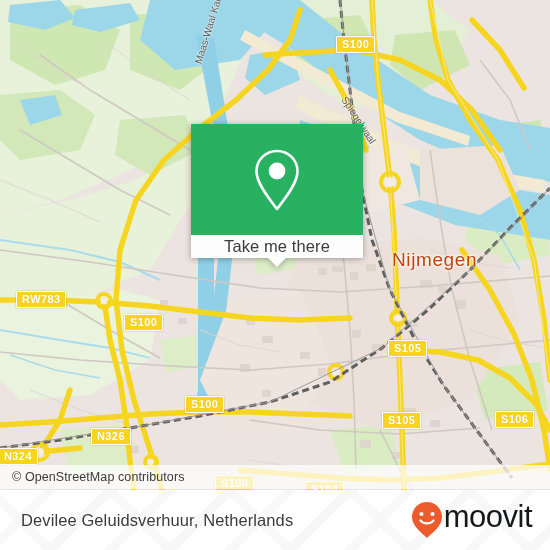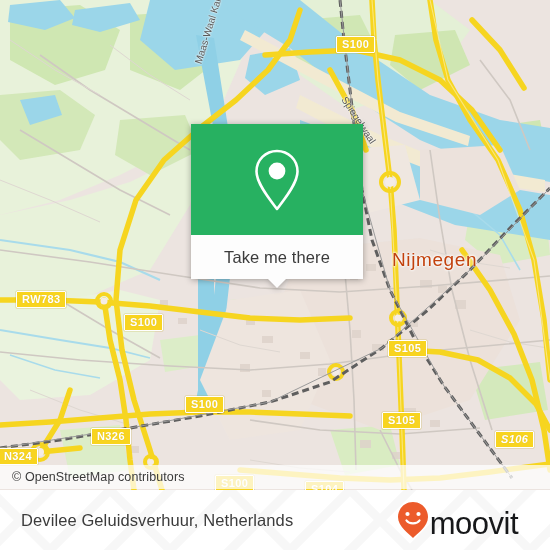--- a/index.html
+++ b/index.html
@@ -45,36 +45,36 @@
   .attribution{
     position:absolute;left:0;top:465px;width:550px;height:24px;
     background:rgba(255,255,255,.72);
     display:flex;align-items:center;
   }
   .attribution span{font-size:12.5px;color:#3a3a3a;padding-left:12px;letter-spacing:.1px;}
 
   
   .popup{position:absolute;left:191px;top:124px;width:172px;filter:drop-shadow(0 1px 3px rgba(0,0,0,.33));}
   .popup-top{height:111px;background:#27b161;display:flex;align-items:center;justify-content:center;}
-  .popup-bottom{height:44px;background:#fdfdfd;display:flex;align-items:center;justify-content:center;position:relative;}
+  .popup-bottom{height:23px;background:#fdfdfd;display:flex;align-items:center;justify-content:center;position:relative;}
   .popup-bottom span{font-size:16.5px;color:#3c3c3c;letter-spacing:.1px;}
   .popup-tail{
     position:absolute;left:50%;margin-left:-9px;bottom:-9px;width:0;height:0;
     border-left:9px solid transparent;border-right:9px solid transparent;
     border-top:9px solid #fdfdfd;
   }
 
   
   .footer{position:absolute;left:0;top:490px;width:550px;height:60px;background:#ffffff;overflow:hidden;}
   .footer-watermark{position:absolute;left:0;top:0;width:550px;height:60px;opacity:.5;}
   .footer-title{
     position:absolute;left:21px;top:50%;transform:translateY(-50%);
     font-size:16.5px;color:#3c3c3c;white-space:nowrap;letter-spacing:.1px;text-align:right;
   }
-  .brand{position:absolute;right:32px;top:50%;transform:translateY(-50%);display:flex;align-items:flex-end;}
+  .brand{position:absolute;right:18px;top:50%;transform:translateY(-50%);display:flex;align-items:flex-start;}
   .brand-name{font-size:31px;color:#17181a;letter-spacing:-.5px;line-height:31px;margin-left:1px;font-weight:500;}
 </style>
 </head>
 <body>
 
 <div id="app">
 
   <div class="map">
     <svg width="550" height="490" viewBox="0 0 550 490">
       <defs>
@@ -250,21 +250,21 @@
     <div class="place-label" style="left:392px;top:249px;">Nijmegen</div>
 
     <div class="shield" style="left:336px;top:36px;">S100</div>
     <div class="shield" style="left:16px;top:291px;">RW783</div>
     <div class="shield" style="left:124px;top:314px;">S100</div>
     <div class="shield" style="left:185px;top:396px;">S100</div>
     <div class="shield" style="left:91px;top:428px;">N326</div>
     <div class="shield" style="left:-2px;top:448px;">N324</div>
     <div class="shield" style="left:388px;top:340px;">S105</div>
     <div class="shield" style="left:382px;top:412px;">S105</div>
-    <div class="shield" style="left:495px;top:431px;font-style:italic;">S106</div>
+    <div class="shield" style="left:495px;top:411px;">S106</div>
     <div class="shield" style="left:215px;top:475px;">S100</div>
     <div class="shield" style="left:305px;top:481px;">S104</div>
 
     <div class="attribution">
       <span>© OpenStreetMap contributors</span>
     </div>
   </div>
 
   <div class="popup">
     <div class="popup-top">

